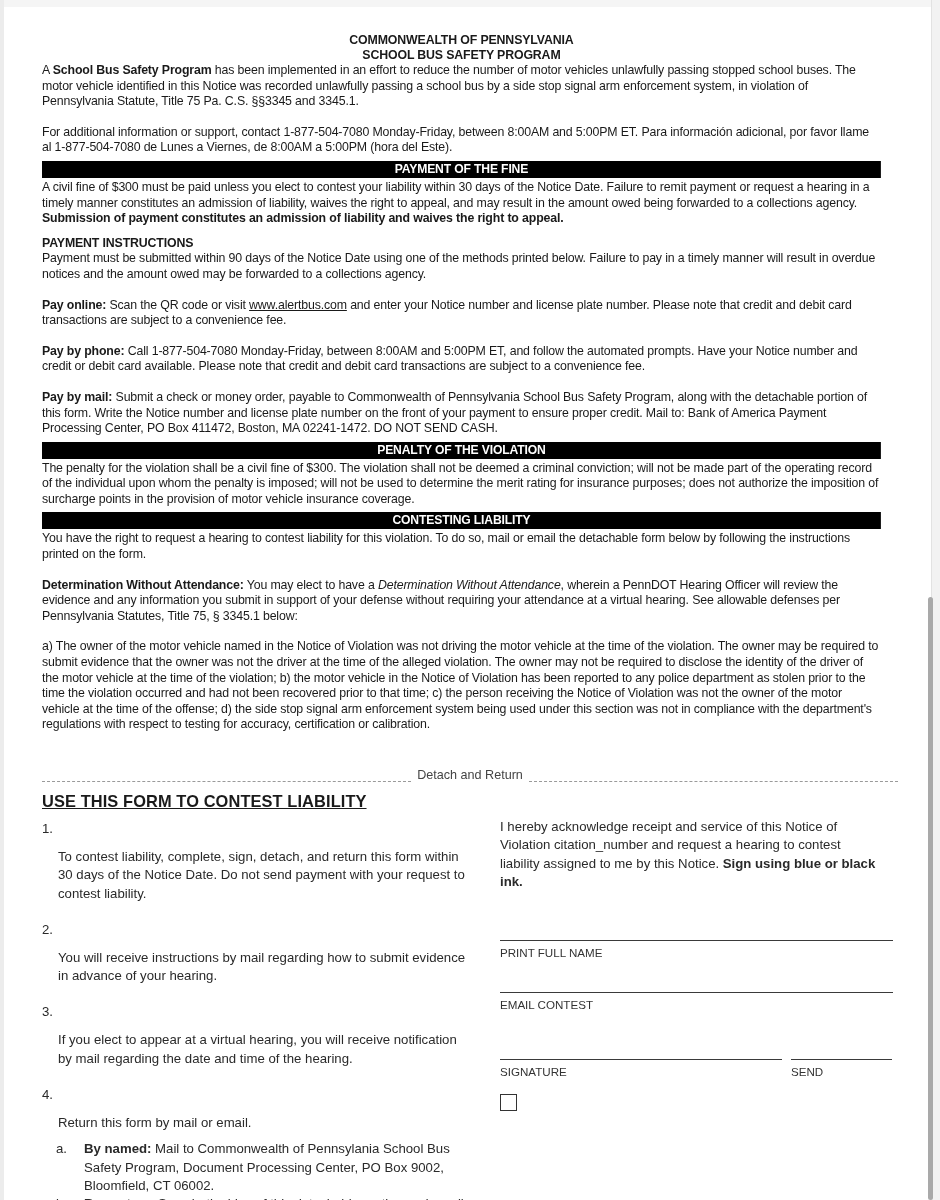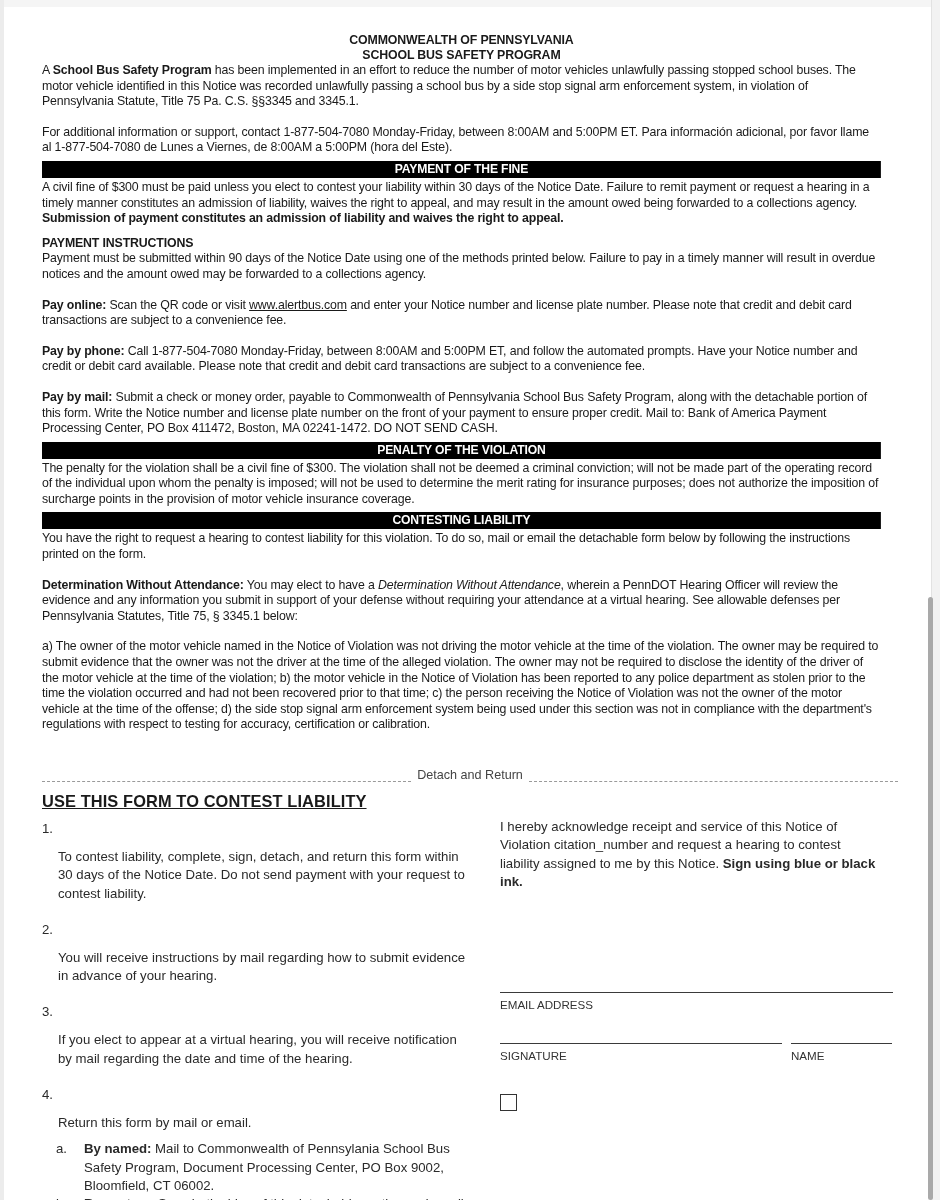--- a/index.html
+++ b/index.html
@@ -38,21 +38,21 @@
   .ol-num { width: 16px; flex: none; }
   .ol-text { flex: 1; margin-top: 28px; }
   .sub-list { margin-left: 14px; margin-top: -10px; }
   .sub-item { display: flex; }
   .sub-letter { width: 28px; flex: none; }
   .right-col { position: absolute; left: 458px; top: 26px; width: 398px; font-size: 13.2px; line-height: 18.3px; }
   .ack { width: 380px; }
   .sig-line { border-top: 1.6px solid #3a3a3a; height: 0; }
   .sig-label { font-size: 11.6px; color: #333; margin-top: 3px; }
   .field { position: absolute; left: 0; width: 393px; }
-  .sig-row { position: absolute; left: 0; width: 393px; display: flex; }
+  .sig-row { position: absolute; left: 0; width: 393px; display: flex; margin-top: 16px; }
   .check-wrap { position: absolute; left: 0; top: 272px; width: 398px; display: flex; }
   .checkbox { width: 17px; height: 17px; border: 1.8px solid #333; box-sizing: border-box; margin-top: 4px; flex: none; margin-right: 16px; cursor: pointer; }
   .check-text { width: 340px; }
 </style>
 </head>
 <body>
 
 <div class="frame-top"></div>
 <div class="frame-left"></div>
 <div class="frame-right"></div>
@@ -130,32 +130,36 @@
       <div class="sub-item">
         <span class="sub-letter">b.</span>
         <span><b>By system:</b><span> Scan both sides of this detachable portion and email to pahearingevidence@buspatrol.com.</span></span>
       </div>
     </div>
   </div>
 
   <div class="right-col">
     <div class="ack"><span>I hereby acknowledge receipt and service of this Notice of Violation citation_number and request a hearing to contest liability assigned to me by this Notice. </span><b>Sign using blue or black ink.</b></div>
 
+    <div class="field" style="top:122px;">
+      <div class="sig-line"></div>
+      <div class="sig-label">PRINT FULL NAME</div>
+    </div>
     <div class="field" style="top:174px;">
       <div class="sig-line"></div>
-      <div class="sig-label">EMAIL ADDRESS</div>
+      <div class="sig-label">EMAIL CONTEST</div>
     </div>
     <div class="sig-row" style="top:225px;">
       <div style="width:282px;">
         <div class="sig-line"></div>
         <div class="sig-label">SIGNATURE</div>
       </div>
       <div style="width:101px; margin-left:9px;">
         <div class="sig-line"></div>
-        <div class="sig-label">NAME</div>
+        <div class="sig-label">SEND</div>
       </div>
     </div>
 
     <div class="check-wrap">
       <div class="checkbox"></div>
     </div>
   </div>
 </div>
 
 </body></html>

